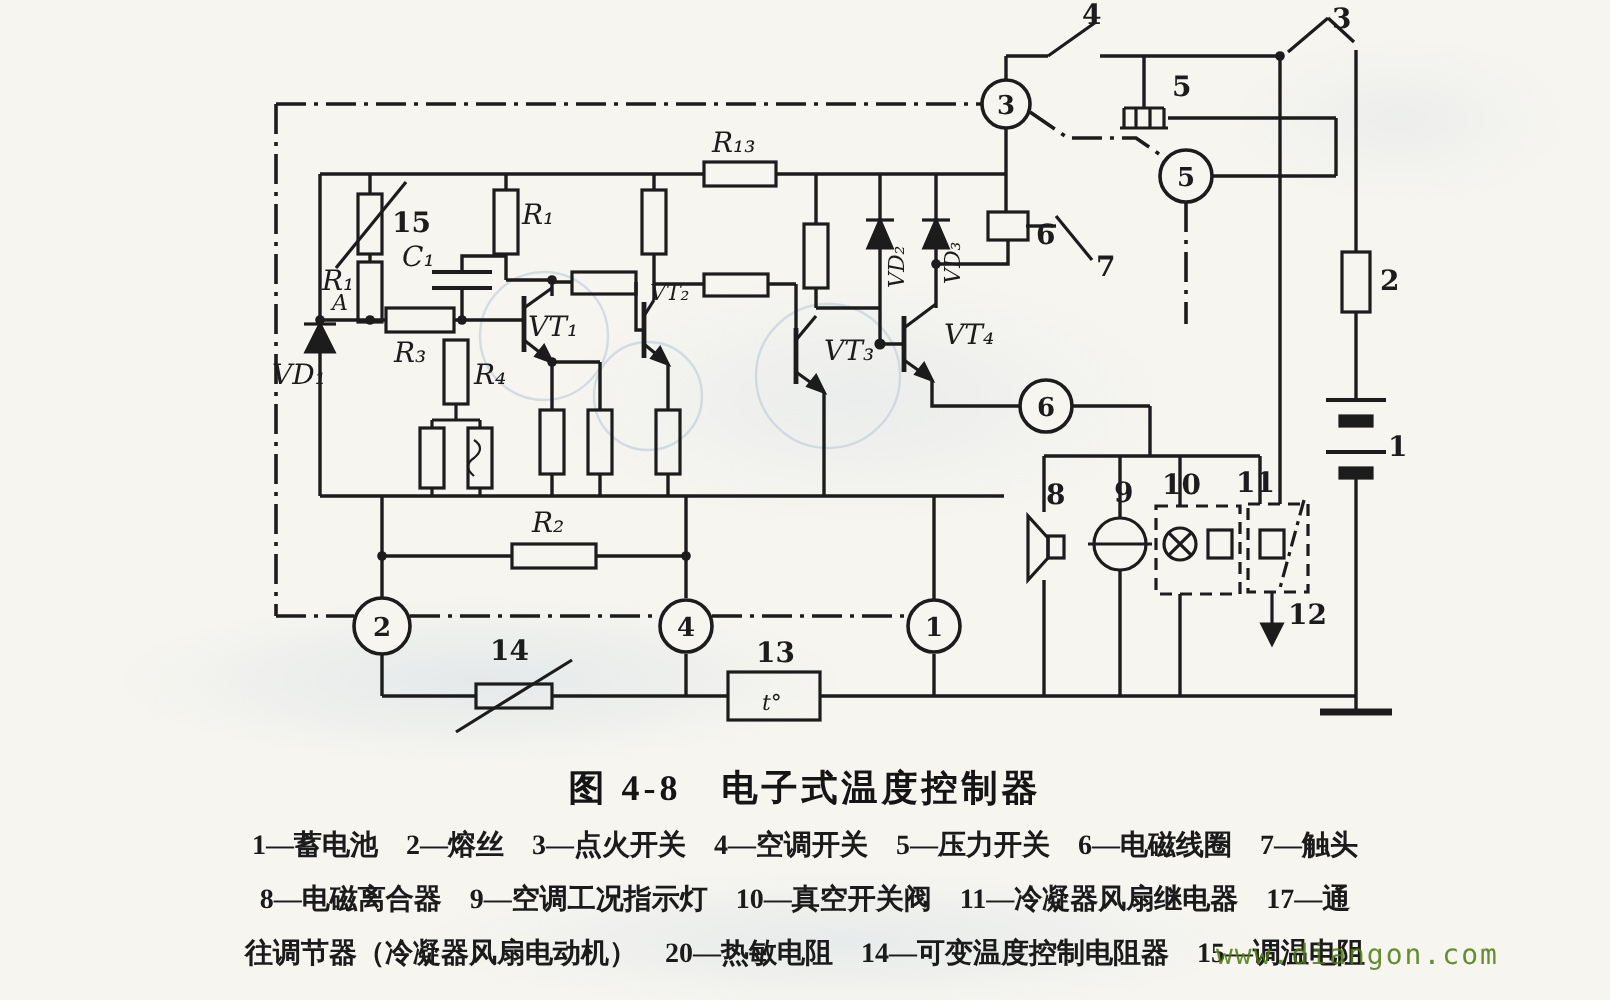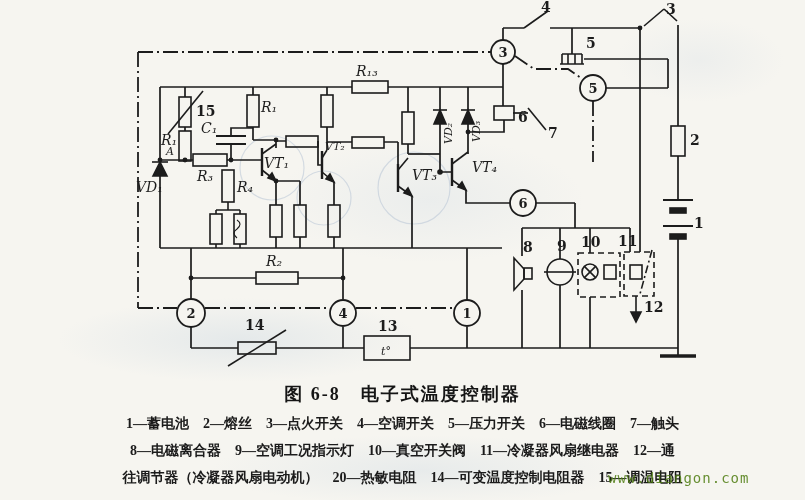--- a/index.html
+++ b/index.html
@@ -276,23 +276,23 @@
     <text class="lbl small" x="381" y="355">t°</text>
     <text class="term" x="503" y="57">3</text>
     <text class="term" x="593" y="93">5</text>
     <text class="term" x="523" y="208">6</text>
     <text class="term" x="467" y="318">1</text>
     <text class="term" x="343" y="318">4</text>
     <text class="term" x="191" y="318">2</text>
   </g>
 </svg>
 
-<div class="caption">图 6-8　电子式温度控制器</div>
+<div class="caption">图 4-8　电子式温度控制器</div>
 
 <div class="legend">
   <div>1—蓄电池　2—熔丝　3—点火开关　4—空调开关　5—压力开关　6—电磁线圈　7—触头</div>
-  <div>8—电磁离合器　9—空调工况指示灯　10—真空开关阀　11—冷凝器风扇继电器　12—通</div>
+  <div>8—电磁离合器　9—空调工况指示灯　10—真空开关阀　11—冷凝器风扇继电器　17—通</div>
   <div>往调节器（冷凝器风扇电动机）　20—热敏电阻　14—可变温度控制电阻器　15—调温电阻</div>
 </div>
 
 <div class="watermark">www.diangon.com</div>
 
 </div>
 
 </body></html>

